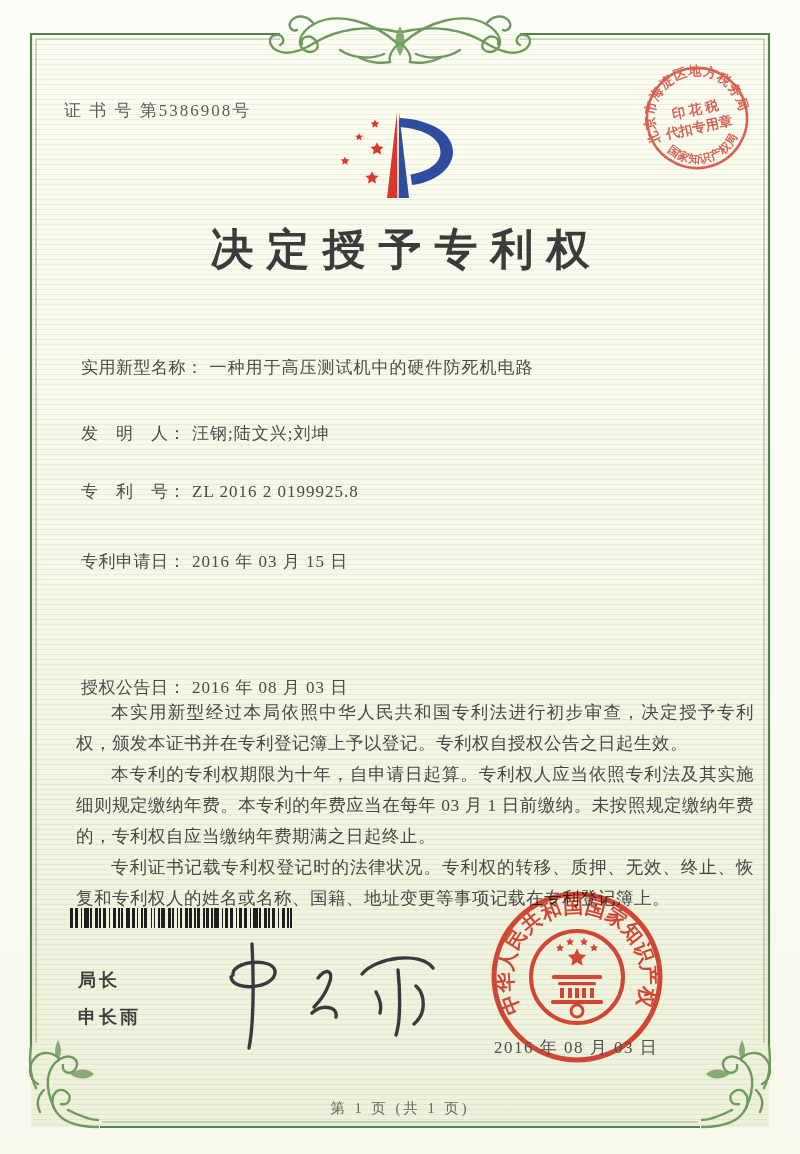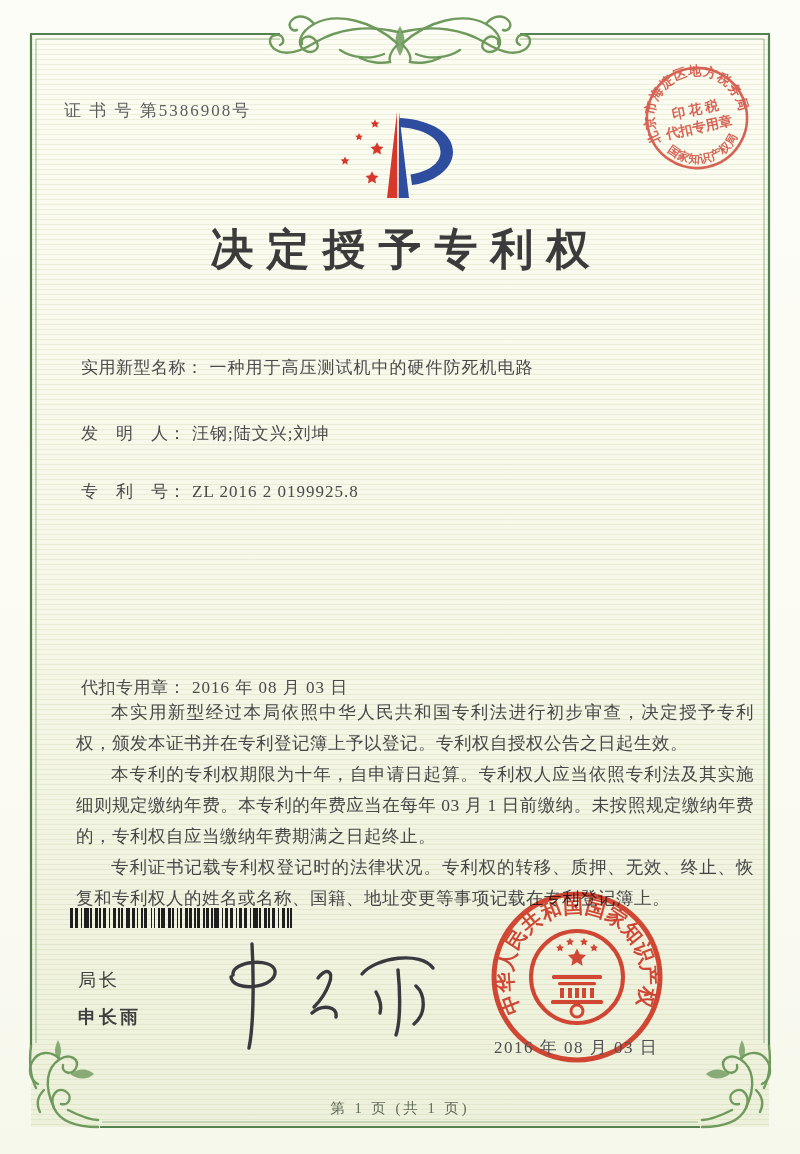--- a/index.html
+++ b/index.html
@@ -35,21 +35,21 @@
   .field-row .val{margin-left:6px;letter-spacing:1px;}
   .paragraphs{
     position:absolute;left:76px;top:697px;width:678px;
     font-size:17.5px;line-height:31px;color:#474747;text-align:justify;
   }
   .paragraphs p{margin:0;text-indent:2em;letter-spacing:0.5px;}
   .barcode{
     position:absolute;left:70px;top:908px;width:222px;height:20px;overflow:hidden;
   }
   .officer{position:absolute;left:78px;font-size:18px;color:#3f3f3f;letter-spacing:3px;}
-  .officer.t1{top:968px;} .officer.t2{top:1005px;font-weight:bold;}
+  .officer.t1{top:968px;font-weight:bold;} .officer.t2{top:1005px;font-weight:bold;}
   .seal-date{
     position:absolute;left:494px;top:1036px;font-size:17px;color:#4f4f52;
     letter-spacing:1.5px;white-space:pre;
   }
   .footer{
     position:absolute;left:0;top:1099px;width:800px;text-align:center;
     font-size:14.5px;color:#5f6b58;letter-spacing:3px;
   }
   .stamp-red{opacity:0.88;mix-blend-mode:multiply;}
   .seal-red{opacity:0.92;mix-blend-mode:multiply;}
@@ -145,22 +145,25 @@
 
   <div class="field-row" style="top:336px">
     <span class="lbl">实用新型名称：</span><span class="val">一种用于高压测试机中的硬件防死机电路</span>
   </div>
   <div class="field-row" style="top:402px">
     <span class="lbl">发　明　人：</span><span class="val">汪钢;陆文兴;刘坤</span>
   </div>
   <div class="field-row" style="top:460px">
     <span class="lbl">专　利　号：</span><span class="val">ZL 2016 2 0199925.8</span>
   </div>
+  <div class="field-row" style="top:530px">
+    <span class="lbl">专利申请日：</span><span class="val">2016 年 03 月 15 日</span>
+  </div>
   <div class="field-row" style="top:656px">
-    <span class="lbl">代扣专用章：</span><span class="val">2016 年 08 月 03 日</span>
+    <span class="lbl">授权公告日：</span><span class="val">2016 年 08 月 03 日</span>
   </div>
 
   <div class="paragraphs">
     <p>本实用新型经过本局依照中华人民共和国专利法进行初步审查，决定授予专利权，颁发本证书并在专利登记簿上予以登记。专利权自授权公告之日起生效。</p>
     <p>本专利的专利权期限为十年，自申请日起算。专利权人应当依照专利法及其实施细则规定缴纳年费。本专利的年费应当在每年 03 月 1 日前缴纳。未按照规定缴纳年费的，专利权自应当缴纳年费期满之日起终止。</p>
     <p>专利证书记载专利权登记时的法律状况。专利权的转移、质押、无效、终止、恢复和专利权人的姓名或名称、国籍、地址变更等事项记载在专利登记簿上。</p>
   </div>
 
   <div class="barcode">
       <div style="position:absolute;left:0px;top:0;width:3.1px;height:100%;background:#1e1e1e"></div>

